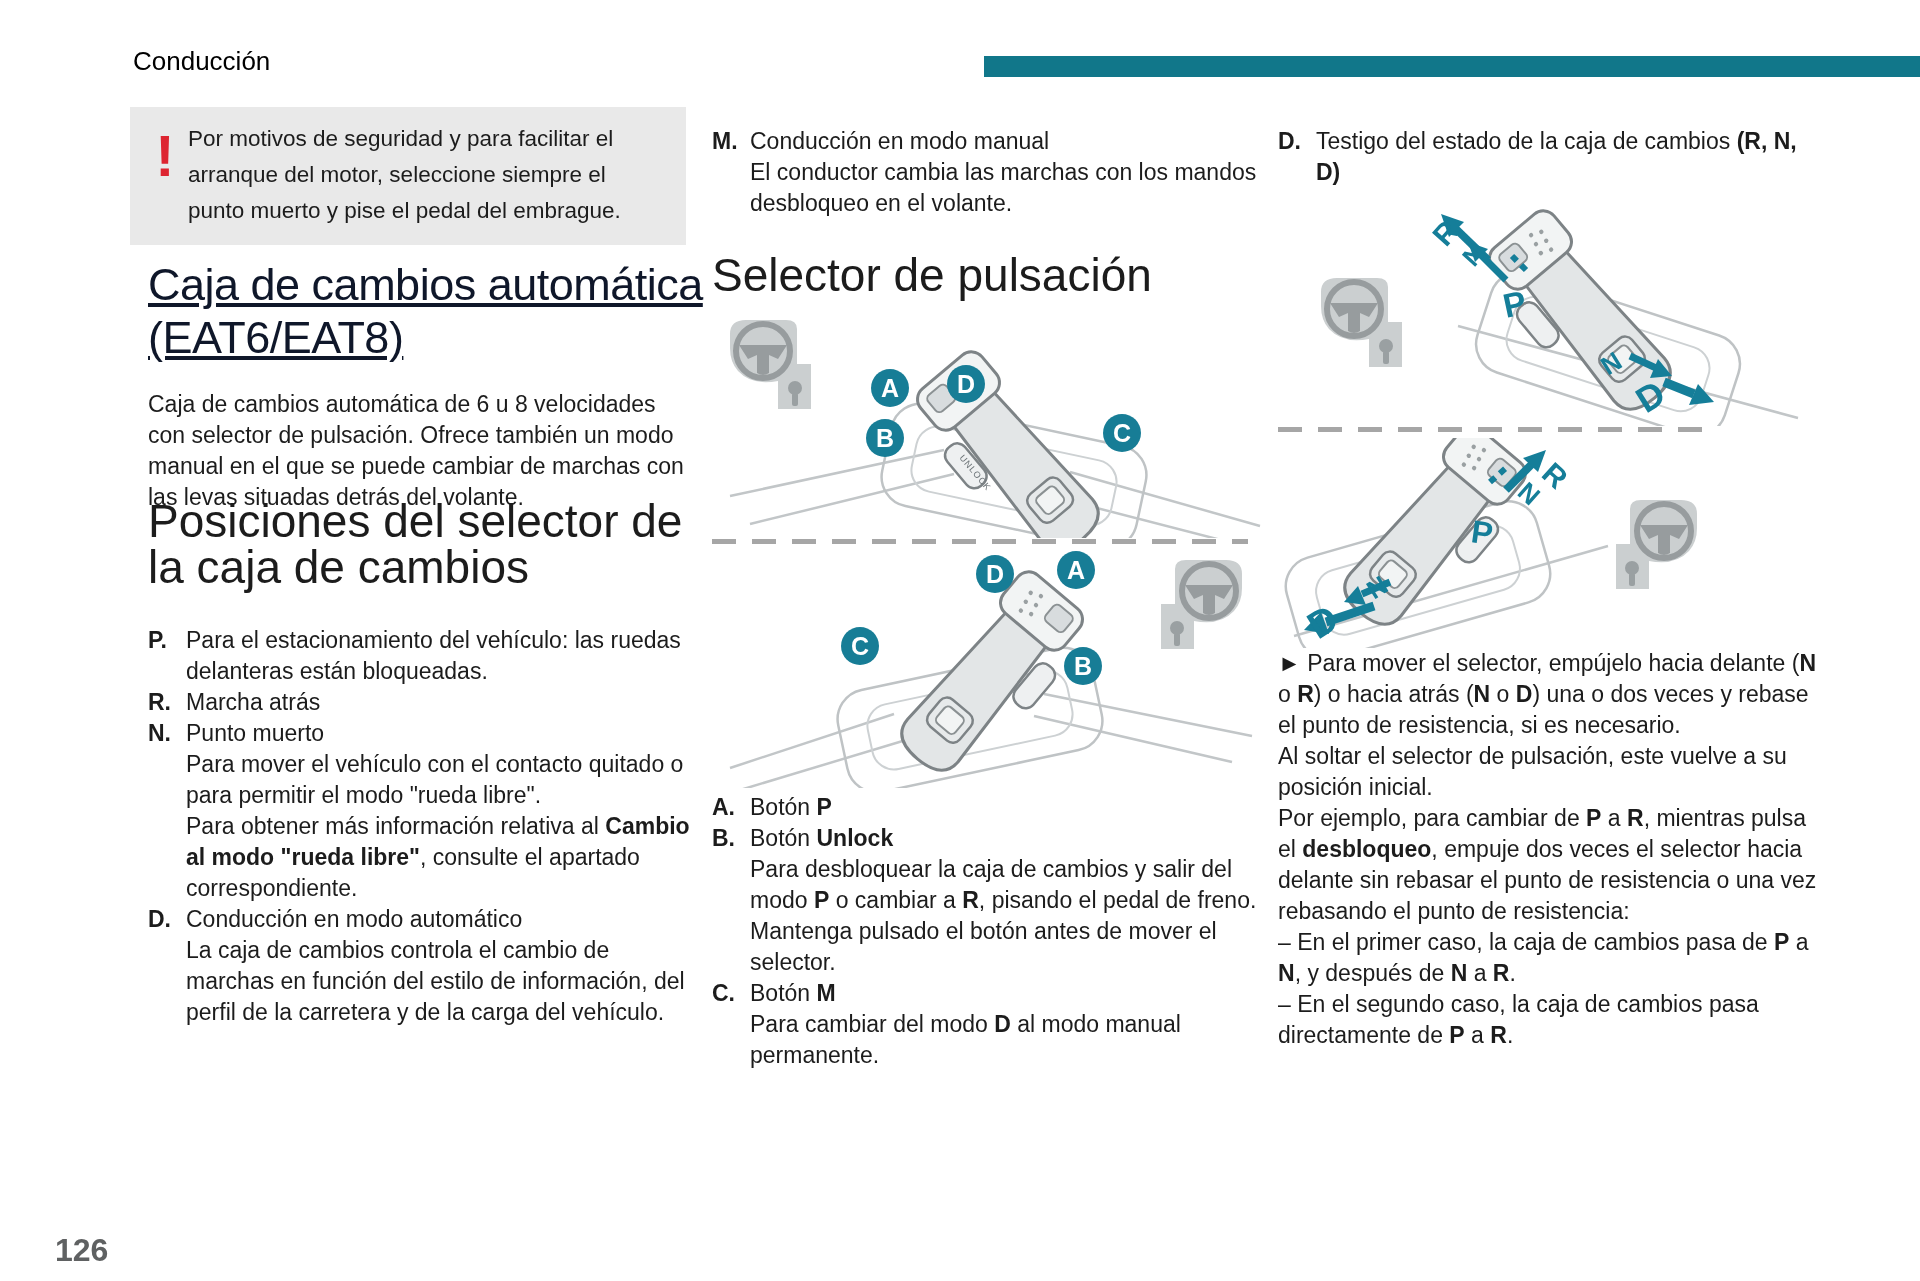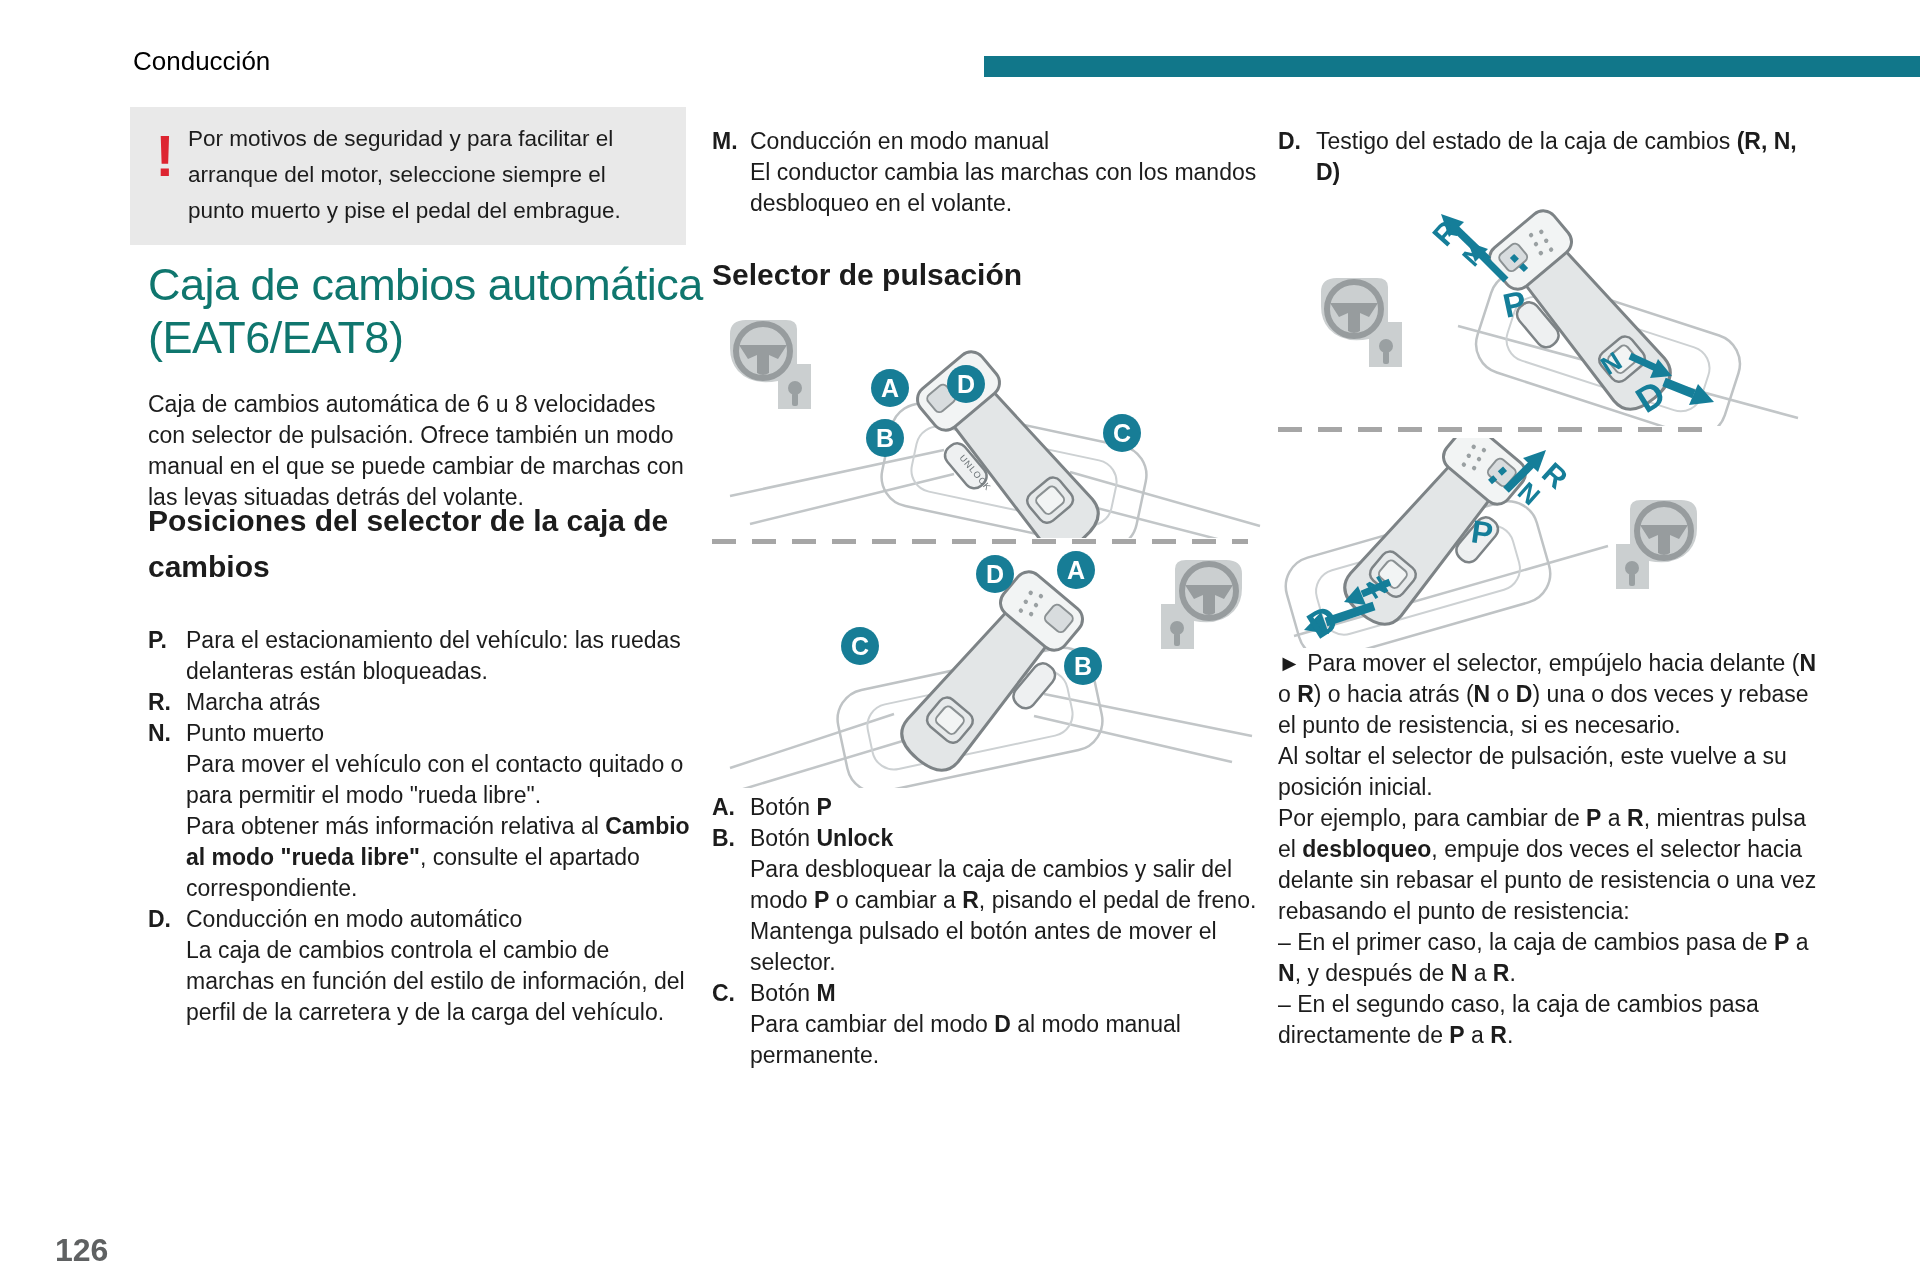--- a/index.html
+++ b/index.html
@@ -16,22 +16,22 @@
 
   .warnbox {
     left:130px; top:107px; width:556px; background:#e9e9e9;
     padding:14px 18px 16px 12px; font-size:22.5px; line-height:36px;
   }
   .warnicon {
     float:left; width:46px; height:78px; text-align:center;
     color:#dd2531; font-size:58px; font-weight:900; line-height:70px;
   }
 
-  .h1 { left:148px; top:258px; width:566px; font-size:45px; line-height:53px; color:#0f766e; letter-spacing:-0.5px; }
-  .h2 { font-size:30px; line-height:46px; font-weight:700; color:#1c1c1c; }
+  .h1 { left:148px; top:258px; width:566px; font-size:45px; line-height:53px; color:#0f172a; letter-spacing:-0.5px;text-decoration:underline; }
+  .h2 { font-size:46px; line-height:46px; font-weight:400; color:#1c1c1c; }
   .h2a { left:148px; top:498px; width:566px; }
   .h2b { left:712px; top:252px; width:560px; }
   .body-text { font-size:23px; line-height:31px; }
   .intro { left:148px; top:389px; width:548px; }
 
   .vlist { }
   .li { display:flex; }
   .li-label { width:38px; flex:none; font-weight:700; }
   .li-body { flex:1; }
   .li-body p { margin:0; }

